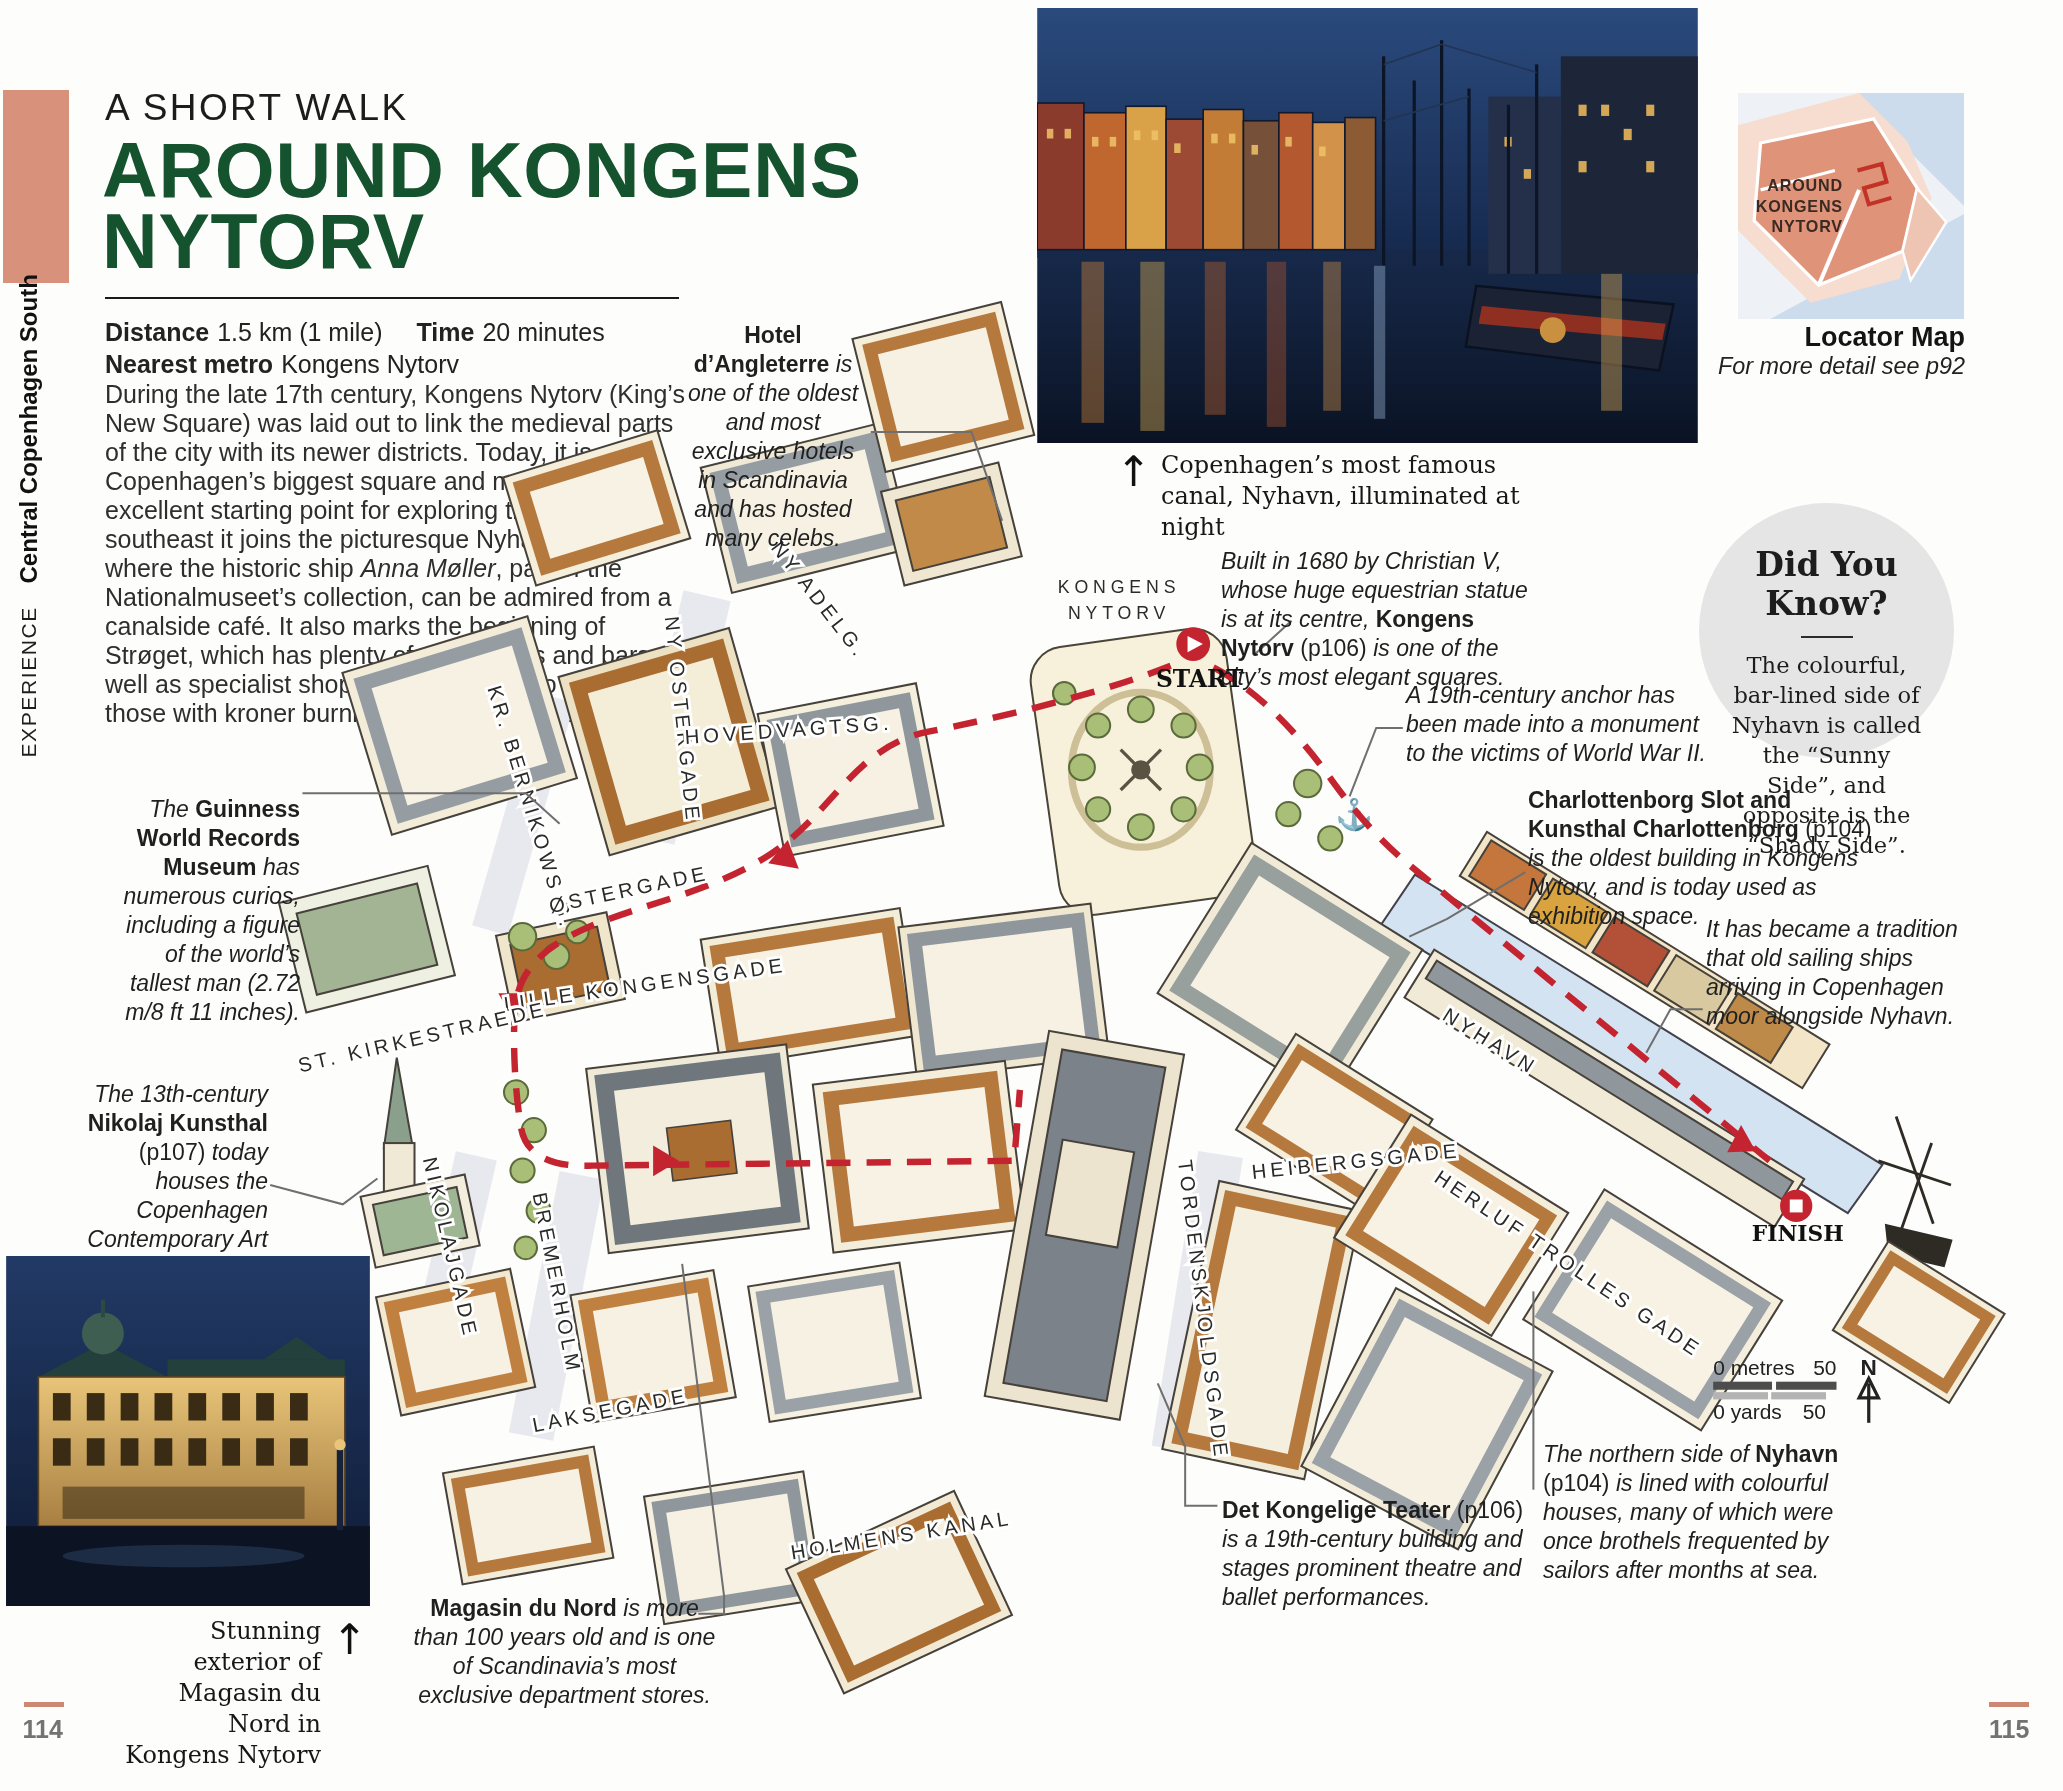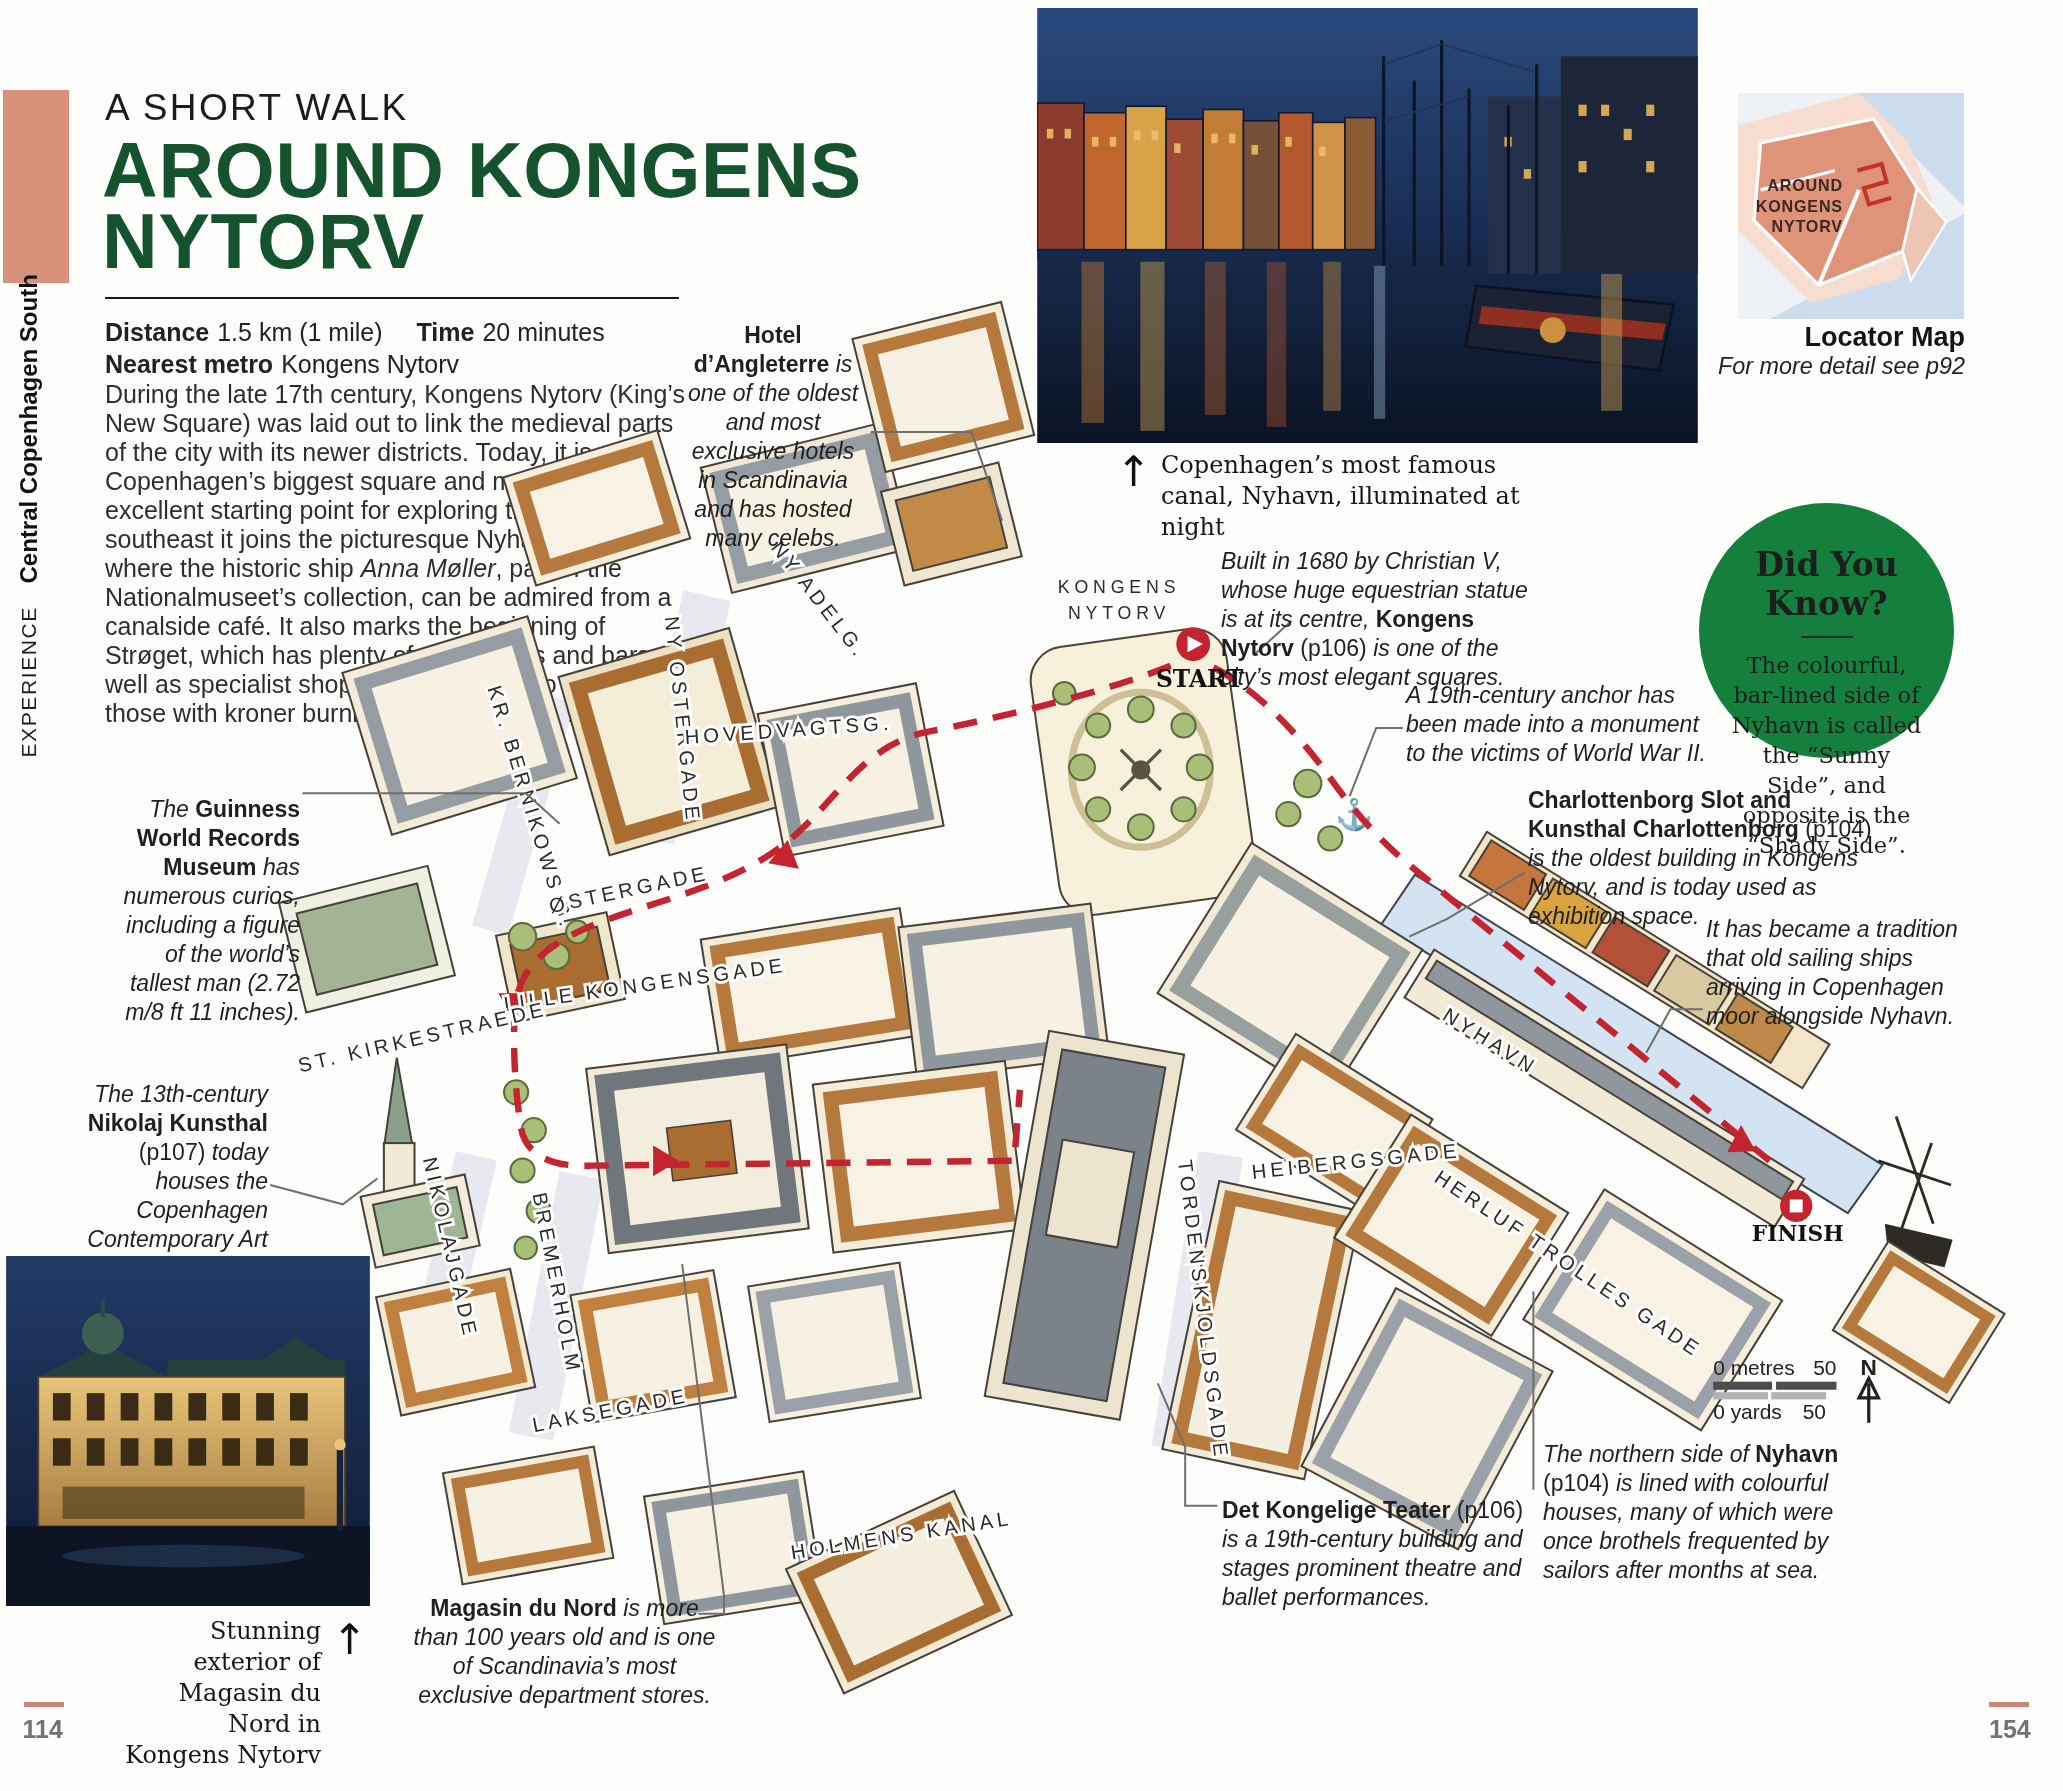--- a/index.html
+++ b/index.html
@@ -21,21 +21,21 @@
   .side-text .sec{font-size:21px;letter-spacing:1.6px;color:#1e1e1e;}
   .side-text .chap{font-size:24px;font-weight:700;color:#111;}
   
   .cap{font-family:"DejaVu Serif",serif;font-size:24px;line-height:31px;color:#171717;}
   .cap-arrow{font-size:42px;line-height:42px;color:#111;font-family:"DejaVu Sans",sans-serif;}
   .ann{font-size:23px;line-height:29px;color:#1f1f1f;}
   .ann .b{font-weight:700;font-style:normal;}
   .ann .i{font-style:italic;}
   .ann .r{font-style:normal;}
   
-  .dyk{border-radius:50%;background:#15803d;text-align:center;}
+  .dyk{border-radius:50%;background:#e5e5e5;text-align:center;}
   .dyk h3{font-family:"DejaVu Serif",serif;font-size:33px;margin:42px 0 0 0;color:#1d1d1d;}
   .dyk .div{width:52px;height:2.4px;background:#2b2b2b;margin:13px auto 11.3px auto;}
   .dyk p{font-family:"DejaVu Serif",serif;font-size:22.6px;line-height:30px;margin:8px 27px;color:#1d1d1d;}
   
   .loc-title{font-size:27px;font-weight:700;color:#141414;text-align:right;}
   .loc-sub{font-size:23.4px;font-style:italic;color:#222;text-align:right;}
   
   .pg{font-size:25px;font-weight:700;color:#737373;}
   .tick{width:40px;height:4.8px;background:#cc8872;}
   svg text{font-family:"Liberation Sans",sans-serif;}
@@ -523,14 +523,14 @@
   <rect x="410" y="240" width="8" height="100" fill="#16223c"></rect>
   <circle cx="414" cy="234" r="7" fill="#e8c57a"></circle>
 </svg>
 
 <div class="abs cap" style="left:121px;top:1616px;width:200px;text-align:right;">Stunning exterior of Magasin du Nord in Kongens Nytorv</div>
 <div class="abs cap-arrow" style="left:332px;top:1619px;">↑</div>
 
 <div class="abs tick" style="left:24px;top:1702px;"></div>
 <div class="abs pg" style="left:22.6px;top:1715px;">114</div>
 <div class="abs tick" style="left:1989px;top:1702px;"></div>
-<div class="abs pg" style="left:1989px;top:1715px;width:40px;text-align:right;">154</div>
+<div class="abs pg" style="left:1989px;top:1715px;width:40px;text-align:right;">115</div>
 
 
 </body></html>

